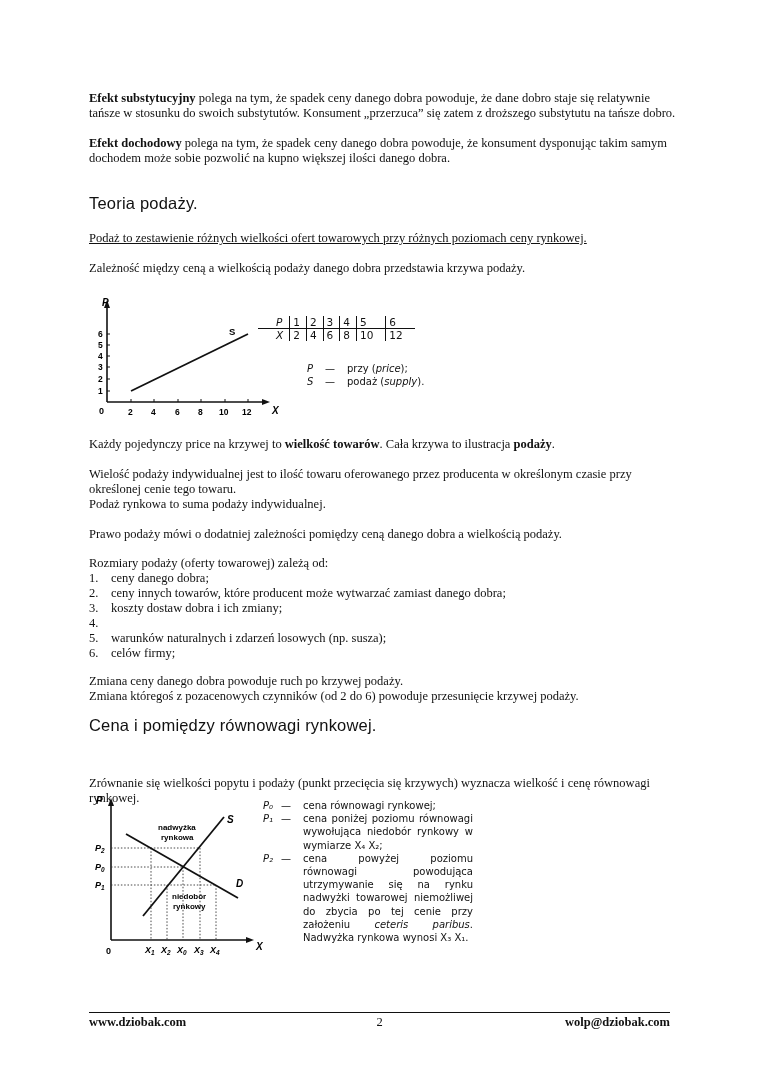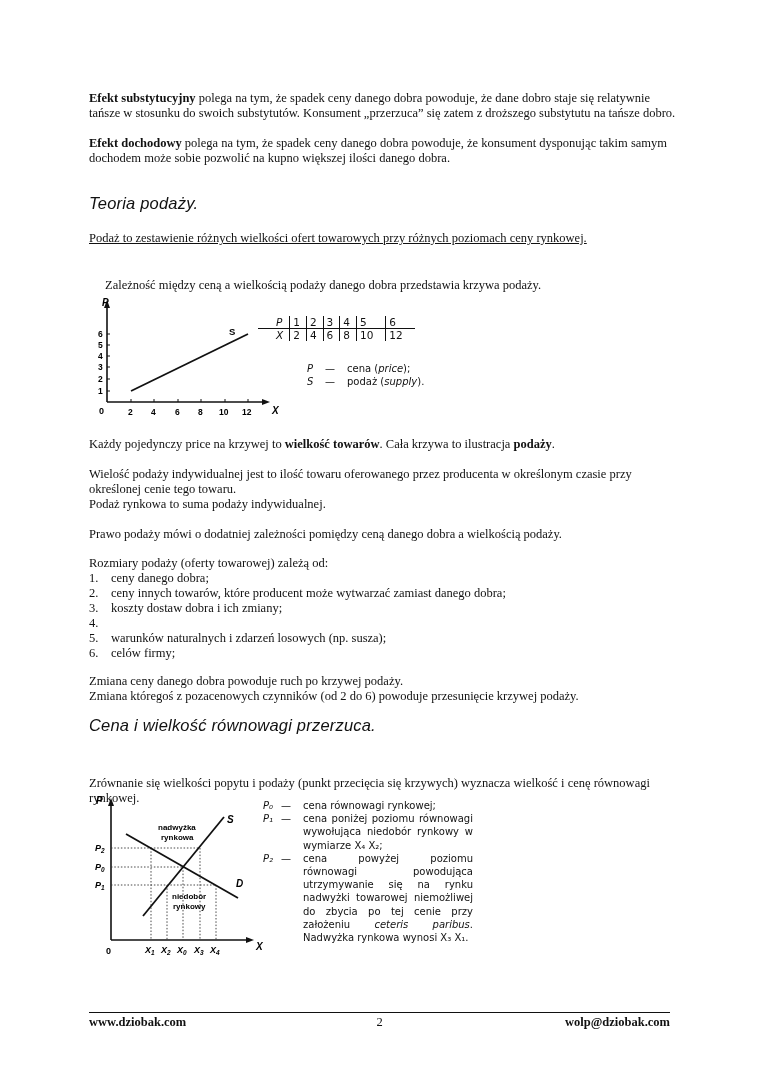--- a/index.html
+++ b/index.html
@@ -1,20 +1,20 @@
 <!DOCTYPE html>
 <html><head>
 <meta charset="utf-8">
 <style>
   html, body { margin: 0; padding: 0; background: #ffffff; }
   body { width: 760px; height: 1075px; position: relative; overflow: hidden; color: #111; }
   .page { position: absolute; left: 0; top: 0; width: 696px; height: 1075px; }
   .serif { font-family: "Liberation Serif", "DejaVu Serif", serif; font-size: 12.5px; line-height: 15px; }
   .blk { position: absolute; left: 89px; width: 590px; }
-  .heading { position: absolute; left: 89px; font-family: "Liberation Sans", "DejaVu Sans", sans-serif; font-style: italic; font-size: 16.5px; letter-spacing: 0.2px; }
+  .heading { position: absolute; left: 89px; font-family: "Liberation Sans", "DejaVu Sans", sans-serif; font-size: 16.5px; letter-spacing: 0.2px; }
   b { font-weight: bold; }
   ol.list { margin: 0; padding: 0; list-style: none; }
   ol.list li { display: flex; }
   ol.list li .num { width: 22px; flex: none; }
   .fig { position: absolute; }
   .fig svg text { font-family: "Liberation Sans", "DejaVu Sans", sans-serif; font-weight: bold; }
   .footer-rule { position: absolute; left: 89px; width: 581px; top: 1012px; height: 0; border-top: 1.2px solid #111; }
   .footer { position: absolute; left: 89px; width: 581px; top: 1015px; font-family: "Liberation Serif", "DejaVu Serif", serif; font-size: 12.5px; font-weight: bold; }
   .footer .center { position: absolute; left: 0; right: 0; text-align: center; font-weight: normal; }
   .footer .right { position: absolute; right: 0; }
@@ -35,21 +35,21 @@
 
   <div class="blk serif" style="top:91px;">
     <b>Efekt substytucyjny</b><span> polega na tym, że spadek ceny danego dobra powoduje, że dane dobro staje się relatywnie tańsze w stosunku do swoich substytutów. Konsument „przerzuca” się zatem z droższego substytutu na tańsze dobro.</span>
   </div>
   <div class="blk serif" style="top:136px;">
     <b>Efekt dochodowy</b><span> polega na tym, że spadek ceny danego dobra powoduje, że konsument dysponując takim samym dochodem może sobie pozwolić na kupno większej ilości danego dobra.</span>
   </div>
 
   <div class="heading" style="top:194px;">Teoria podaży.</div>
   <div class="blk serif" style="top:231px;text-decoration:underline;">Podaż to zestawienie różnych wielkości ofert towarowych przy różnych poziomach ceny rynkowej.</div>
-  <div class="blk serif" style="top:278px;margin-left:16px;">Zależność między ceną a wielkością podaży danego dobra przedstawia krzywa podaży.</div>
+  <div class="blk serif" style="top:261px;">Zależność między ceną a wielkością podaży danego dobra przedstawia krzywa podaży.</div>
 
   <div class="fig" style="left:86px; top:292px; width:200px; height:130px;">
     <svg width="200" height="130" viewBox="0 0 200 130">
 
       <line x1="21" y1="110" x2="21" y2="14" stroke="#111" stroke-width="1.6"></line>
       <polygon points="21,8 18,16 24,16" fill="#111"></polygon>
       <line x1="21" y1="110" x2="178" y2="110" stroke="#111" stroke-width="1.6"></line>
       <polygon points="184,110 176,107 176,113" fill="#111"></polygon>
       <text x="16" y="14" font-size="10" font-style="italic">P</text>
       <text x="186" y="122" font-size="10" font-style="italic">X</text>
@@ -113,21 +113,21 @@
         <td style="padding-right:12px;">12</td>
       </tr>
     </tbody>
       </table>
   </div>
 
   <div class="legend" style="left:307px; top:362px;">
     <div class="row">
       <span class="sym">P</span>
         <span class="dash">—</span>
-        <span>cena (</span>
+        <span>przy (</span>
         <i>price</i>
         <span>);</span>
     </div>
     <div class="row">
       <span class="sym">S</span>
         <span class="dash">—</span>
         <span>podaż (</span>
         <i>supply</i>
         <span>).</span>
     </div>
@@ -165,21 +165,21 @@
       <li>
           <span class="num">6.</span>
           <span>celów firmy;</span>
         </li>
     </ol>
   </div>
 
   <div class="blk serif" style="top:674px;">Zmiana ceny danego dobra powoduje ruch po krzywej podaży.</div>
   <div class="blk serif" style="top:689px;">Zmiana któregoś z pozacenowych czynników (od 2 do 6) powoduje przesunięcie krzywej podaży.</div>
 
-  <div class="heading" style="top:716px;">Cena i wielkość równowagi przerzuca.</div>
+  <div class="heading" style="top:716px;">Cena i pomiędzy równowagi rynkowej.</div>
   <div class="blk serif" style="top:740px;margin-top:36px;">Zrównanie się wielkości popytu i podaży (punkt przecięcia się krzywych) wyznacza wielkość i cenę równowagi rynkowej.</div>
 
   <div class="fig" style="left:86px; top:790px; width:185px; height:170px;">
     <svg width="185" height="170" viewBox="0 0 185 170">
 
       <line x1="25" y1="150" x2="25" y2="14" stroke="#111" stroke-width="1.6"></line>
       <polygon points="25,8 22,16 28,16" fill="#111"></polygon>
       <line x1="25" y1="150" x2="162" y2="150" stroke="#111" stroke-width="1.6"></line>
       <polygon points="168,150 160,147 160,153" fill="#111"></polygon>
       <text x="10" y="14" font-size="10" font-style="italic">P</text>

